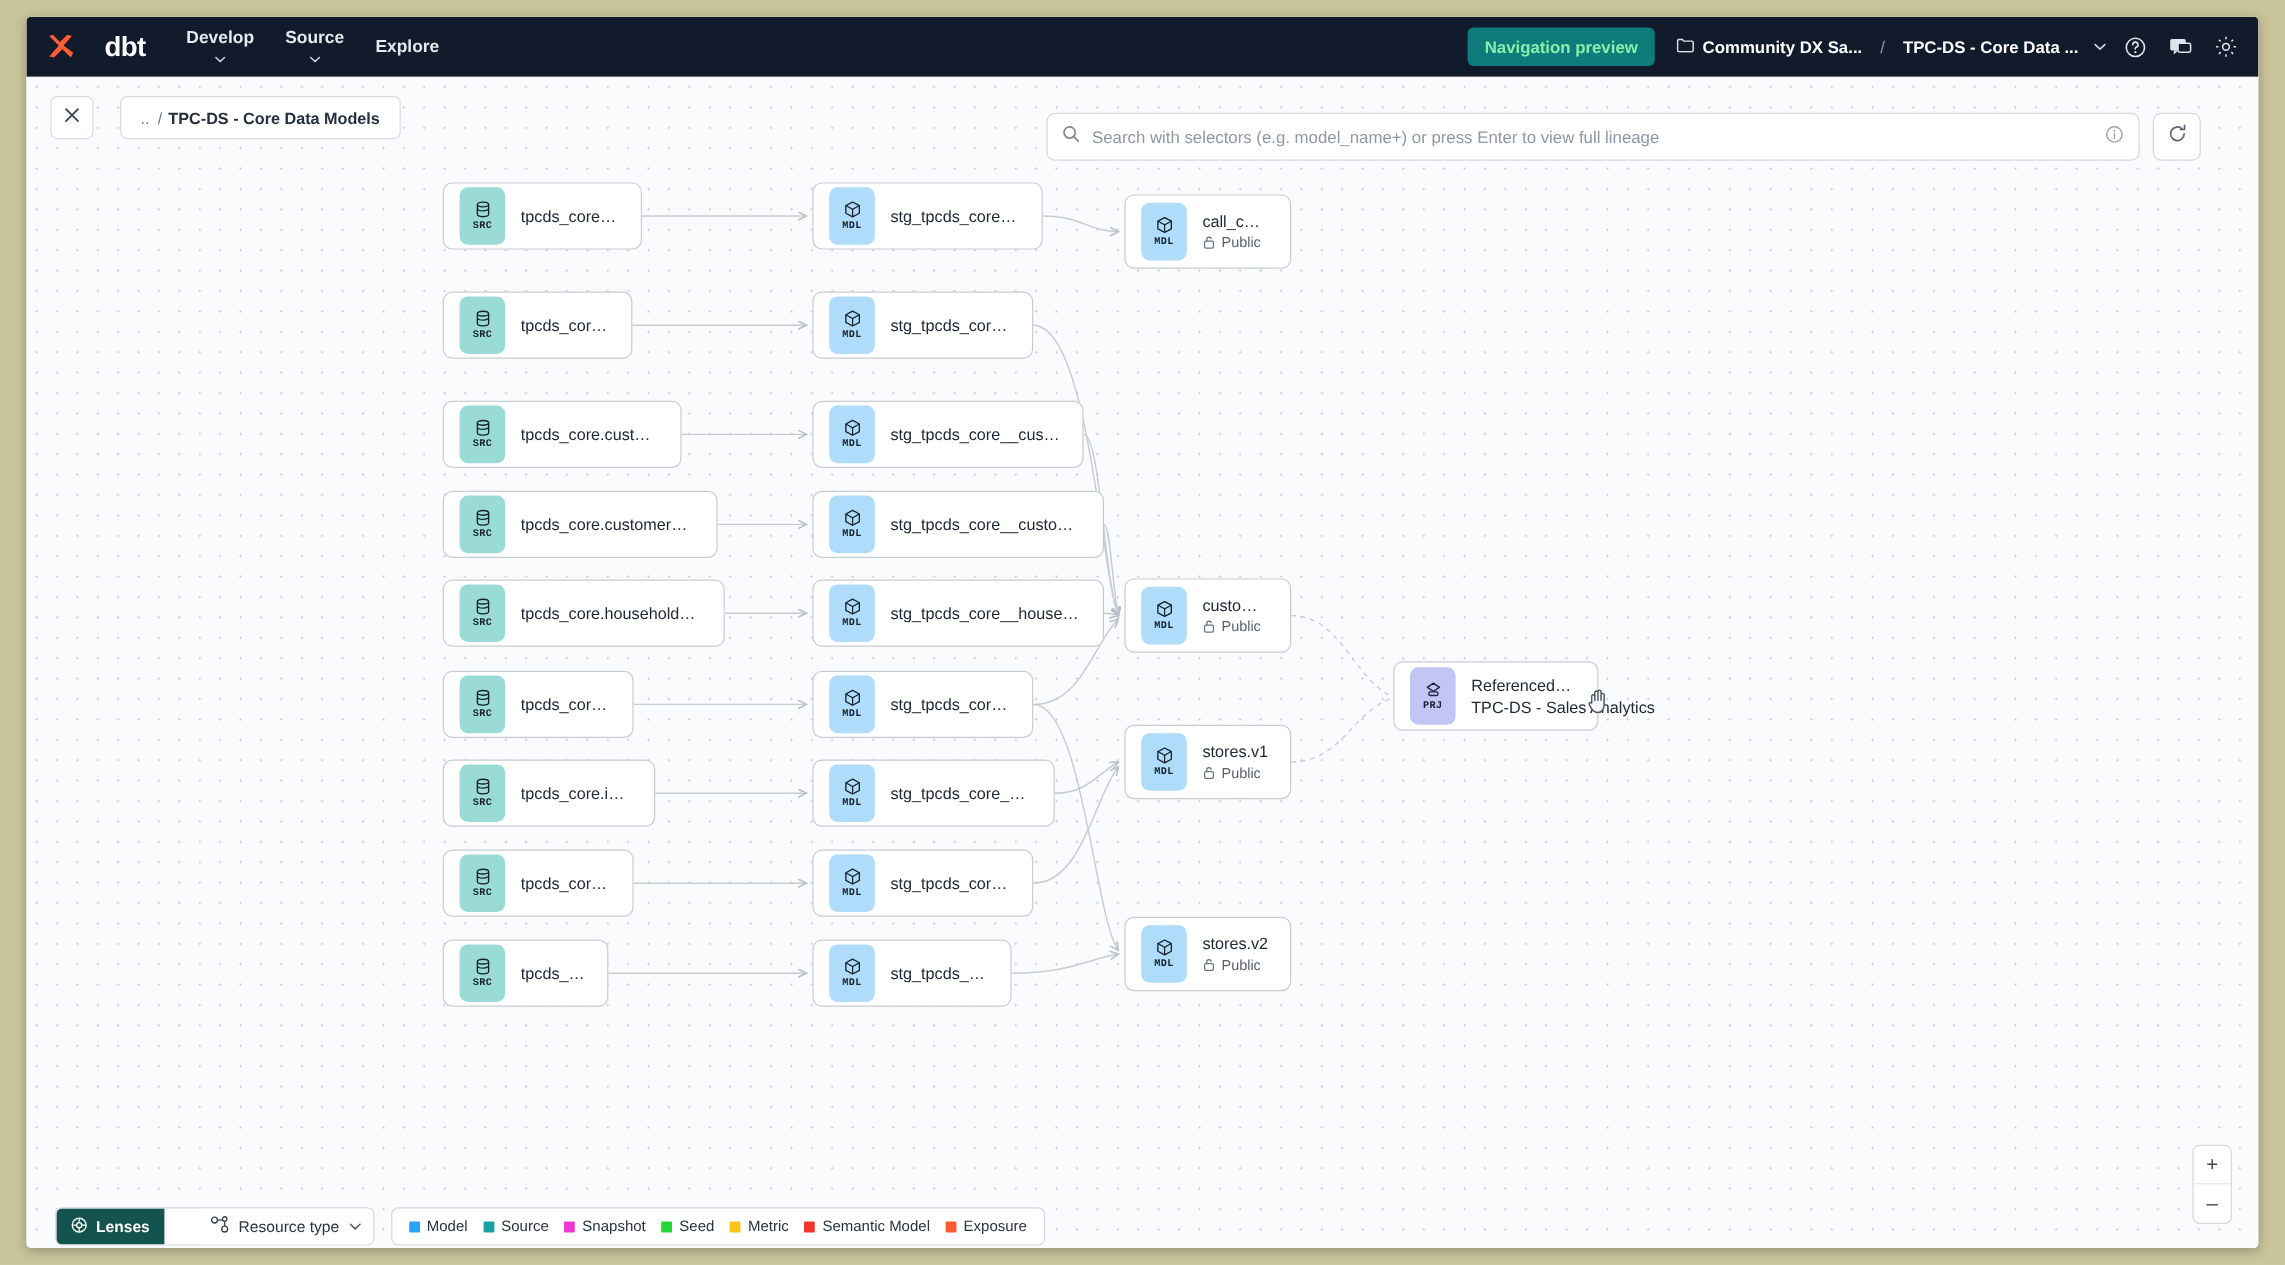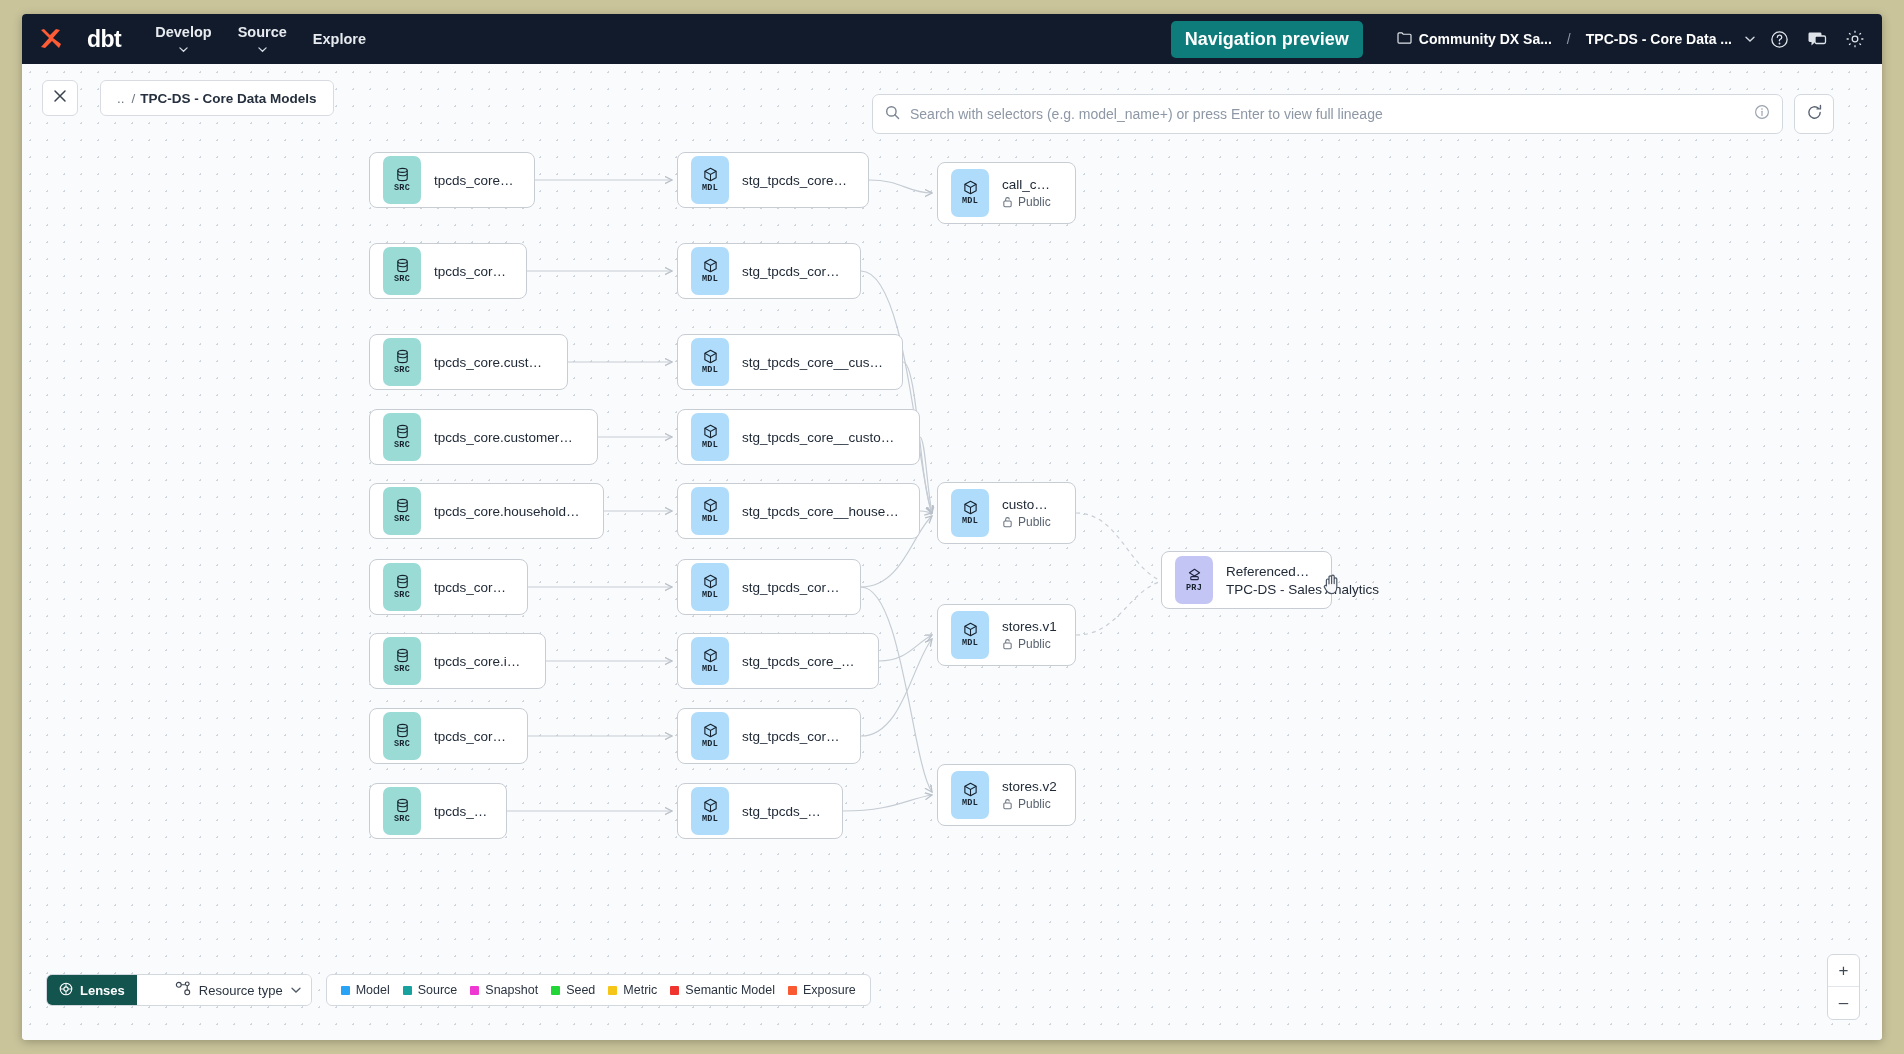--- a/index.html
+++ b/index.html
@@ -33,24 +33,24 @@
   .logo-text { color: #fff; font-size: 23px; font-weight: 700; letter-spacing: -.5px; }
   .navitem {
     color: #e7eaef; font-size: 14.5px; font-weight: 600;
     margin-right: 26px; display: flex; align-items: center; gap: 6px;
     cursor: pointer; white-space: nowrap; flex-direction: column;
   }
   .caret { display:inline-block; width:9px; height:9px; position:relative; top:-1px; }
   .caret svg { display:block; }
   .spacer { flex: 1; }
   .navpreview {
-    background: #0e7c7b; color: #ffffff;
-    font-size: 18px; font-weight: 700;
+    background: #0e7c7b; color: #86efac;
+    font-size: 14px; font-weight: 700;
     padding: 8px 14px; border-radius: 5px;
-    margin-right: 34px; cursor: pointer; white-space: nowrap;
+    margin-right: 18px; cursor: pointer; white-space: nowrap;
   }
   .crumb {
     color: #ffffff; font-size: 14px; font-weight: 700;
     display: flex; align-items: center; gap: 7px; white-space: nowrap;
   }
   .crumb .sep { color: #8d97a6; font-weight: 400; margin: 0 8px; }
   .icon-btn {
     width: 26px; height: 26px; margin-left: 12px;
     display: flex; align-items: center; justify-content: center;
     cursor: pointer;
@@ -145,21 +145,21 @@
     overflow: hidden; text-overflow: ellipsis;
   }
   .nodesub {
     font-size: 12px; color: #59636f;
     display: flex; align-items: center; gap: 5px; white-space: nowrap;
   }
   .nodesub svg { display:block; }
 
   
   .bottombar {
-    position: absolute; left: 24px; bottom: 34px;
+    position: absolute; left: 24px; bottom: 2px;
     display: flex; align-items: center; gap: 14px; z-index: 8;
   }
   .lensgroup {
     height: 32px; display: flex; align-items: stretch;
     border: 1px solid #d3d8df; border-radius: 6px; overflow: hidden;
     background: #fff;
   }
   .lenses {
     background: #14544f; color: #fff;
     display: flex; align-items: center; gap: 7px;

